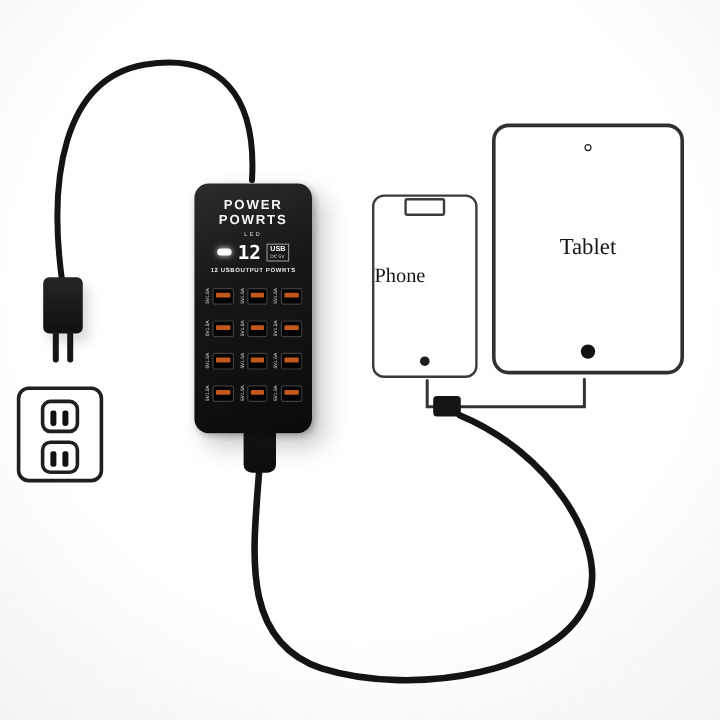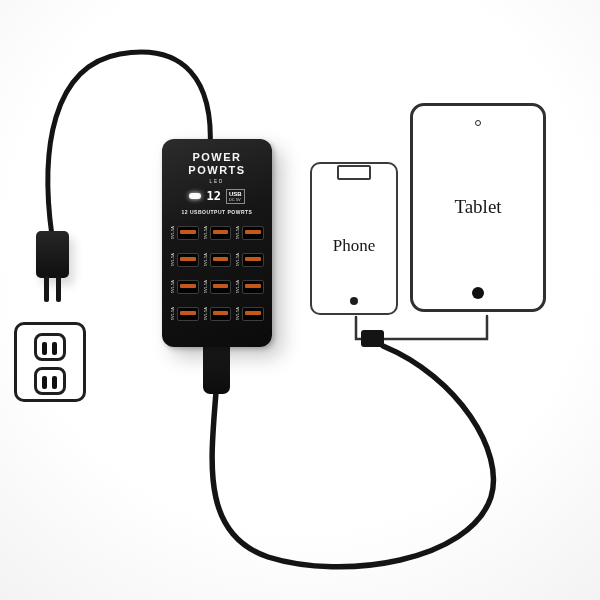--- a/index.html
+++ b/index.html
@@ -19,33 +19,33 @@
 
   
   .outlet { position:absolute; left:14px; top:322px; width:72px; height:80px; z-index:2;
             border:3px solid #1f1f1f; border-radius:10px; background:#fff; }
   .socket { position:absolute; left:17px; width:32px; height:28px; border:3px solid #1f1f1f; border-radius:8px; }
   .socket.top { top:8px; } .socket.bottom { top:42px; }
   .slot { position:absolute; top:6px; width:5px; height:13px; background:#101010; border-radius:2px; display:block; }
   .slot.left { left:5px; } .slot.right { left:15px; }
 
   
-  .adapter { position:absolute; left:162px; top:139px; width:110px; height:208px; z-index:3;
+  .adapter { position:absolute; left:162px; top:153px; width:98px; height:208px; z-index:3;
              background:linear-gradient(160deg,#2c2c2c 0%, #161616 40%, #0b0b0b 100%);
              border-radius:12px;
              box-shadow:10px 10px 20px rgba(0,0,0,0.22), 2px 2px 5px rgba(0,0,0,0.25); }
   .brand { position:absolute; top:12px; left:0; right:0; text-align:center; color:#f5f5f5;
            font-weight:bold; font-size:11px; letter-spacing:1.5px; line-height:13px; }
   .led-label { position:absolute; top:40px; left:0; right:0; text-align:center; color:#e0e0e0;
                font-size:4.5px; letter-spacing:2px; }
   .display { position:absolute; top:47px; left:8px; right:8px; height:20px;
              display:flex; align-items:center; justify-content:center; gap:5px; }
   .led-window { width:12px; height:6px; background:#fafafa; border-radius:3px; display:block;
                 box-shadow:0 0 5px rgba(255,255,255,0.9); }
-  .disp-num { font-family:"DejaVu Sans Mono", monospace; font-size:12px; font-weight:bold; color:#ffffff; }
+  .disp-num { font-family:"DejaVu Sans Mono", monospace; font-size:16px; font-weight:bold; color:#ffffff; }
   .disp-stack { display:flex; flex-direction:column; align-items:flex-start; line-height:1;
                 border:0.5px solid #8a8a8a; padding:1px 2px; }
   .disp-usb { font-size:6px; color:#ffffff; font-weight:bold; }
   .disp-dc { font-size:4px; color:#dddddd; margin-top:1px; }
   .ports-caption { position:absolute; top:70px; left:0; right:0; text-align:center; color:#eaeaea;
                    font-size:5px; letter-spacing:0.5px; font-weight:bold; }
   .ports { position:absolute; top:82px; left:8px; right:8px; display:grid;
            grid-template-columns:repeat(3,1fr); grid-auto-rows:23px; row-gap:4px; column-gap:4px; }
   .port { display:flex; align-items:center; gap:1px; overflow:hidden; }
   .port-label { writing-mode:vertical-rl; transform:rotate(180deg); font-size:4px; line-height:6px;
@@ -57,27 +57,27 @@
 
   
   .usb-out { position:absolute; left:203px; top:344px; width:27px; height:50px; z-index:2;
              background:linear-gradient(180deg,#1c1c1c,#0c0c0c); border-radius:3px 3px 7px 7px; }
 
   
   .phone { position:absolute; left:310px; top:162px; width:88px; height:153px; z-index:2;
            border:2.5px solid #3b3b3b; border-radius:10px; background:#fff; }
   .phone-top-box { position:absolute; top:1px; left:50%; transform:translateX(-50%);
                    width:34px; height:15px; border:2px solid #3b3b3b; border-radius:2px; display:block; }
-  .phone-label { position:absolute; top:56px; left:0; right:0; text-align:center;
-                 font-family:"Liberation Serif", serif; font-size:17px; color:#151515;margin-top:16px; }
+  .phone-label { position:absolute; top:56px; left:0; right:0; text-align:left;
+                 font-family:"Liberation Serif", serif; font-size:17px; color:#151515; }
   .phone-home { position:absolute; bottom:8px; left:50%; transform:translateX(-50%);
                 width:8px; height:8px; background:#1d1d1d; border-radius:50%; display:block; }
 
   
-  .tablet { position:absolute; left:410px; top:103px; width:136px; height:209px; z-index:2;
+  .tablet { position:absolute; left:410px; top:103px; width:160px; height:209px; z-index:2;
             border:3px solid #303030; border-radius:14px; background:#fff; }
   .tablet-cam { position:absolute; top:14px; left:50%; transform:translateX(-50%);
                 width:6px; height:6px; border:1.5px solid #222; border-radius:50%; display:block; }
   .tablet-label { position:absolute; top:90px; left:0; right:0; text-align:center;
                   font-family:"Liberation Serif", serif; font-size:19px; color:#151515; }
   .tablet-home { position:absolute; bottom:10px; left:50%; transform:translateX(-50%);
                  width:12px; height:12px; background:#111; border-radius:50%; display:block; }
 </style>
 </head>
 <body>

